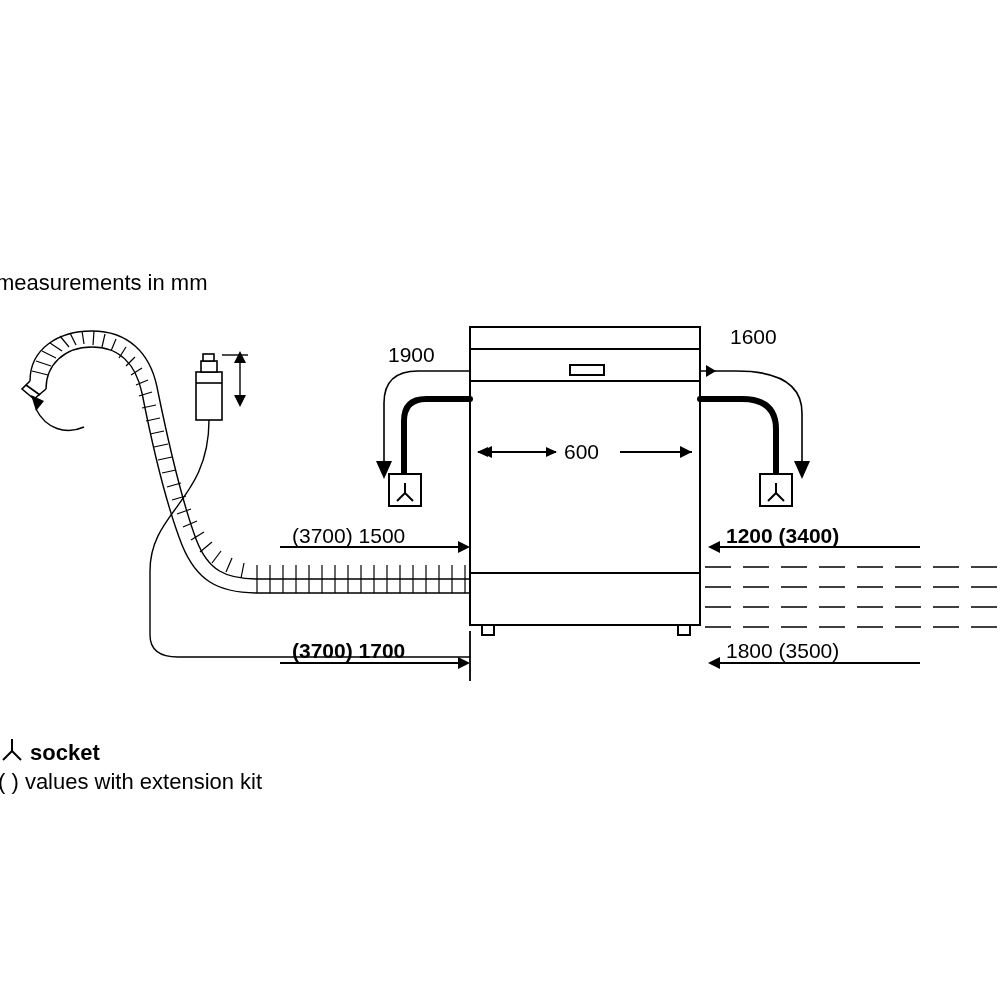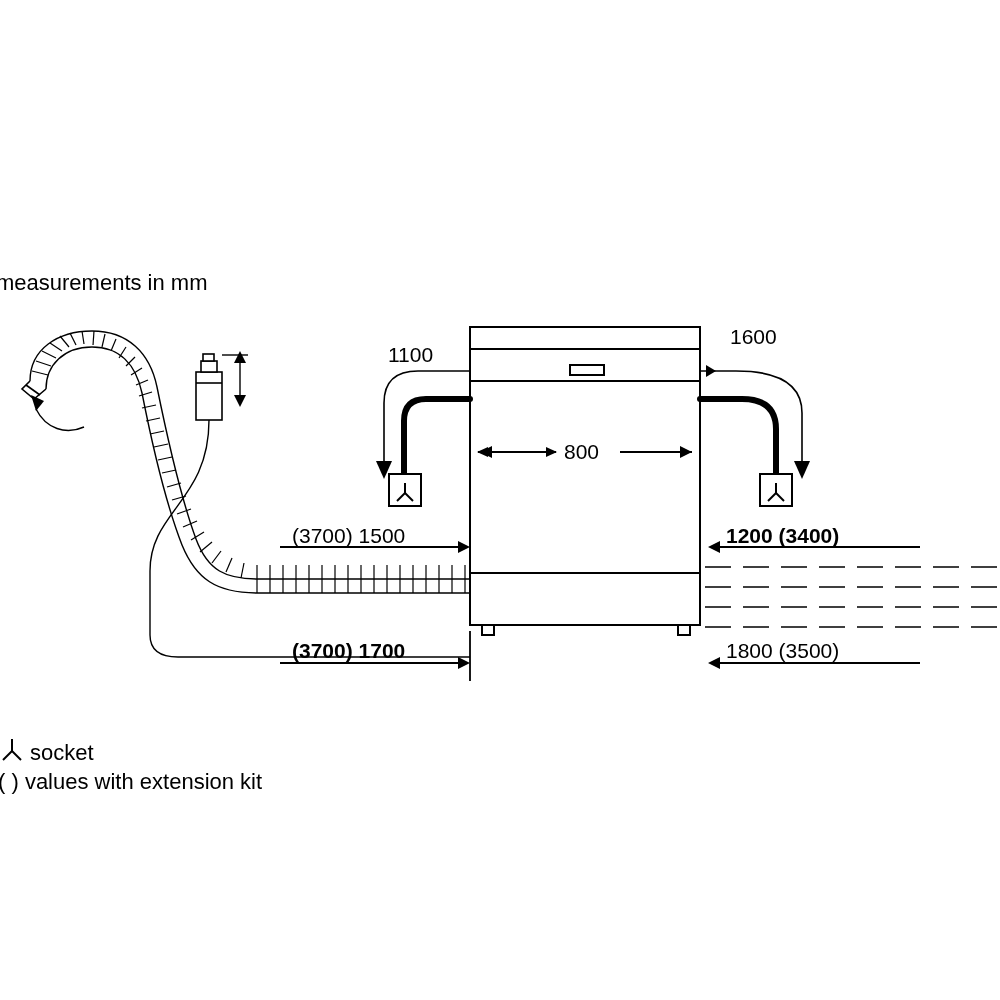--- a/index.html
+++ b/index.html
@@ -256,24 +256,24 @@
 
     <g stroke="#000" stroke-width="2" fill="none">
       <line x1="12" y1="708" x2="12" y2="720"></line>
       <line x1="12" y1="720" x2="3" y2="729"></line>
       <line x1="12" y1="720" x2="21" y2="729"></line>
     </g>
   </svg>
 
   <div class="caption" style="left:-4px; top:238px;">measurements in mm</div>
 
-  <div class="lbl" style="left:388px; top:313px;">1100</div>
+  <div class="lbl" style="left:388px; top:313px;">1900</div>
   <div class="lbl" style="left:730px; top:295px;">1600</div>
-  <div class="lbl" style="left:564px; top:410px;">800</div>
+  <div class="lbl" style="left:564px; top:410px;">600</div>
   <div class="lbl" style="left:292px; top:494px;">(3700) 1500</div>
   <div class="lbl" style="left:726px; top:494px;font-weight:bold;">1200 (3400)</div>
   <div class="lbl" style="left:292px; top:609px;font-weight:bold;">(3700) 1700</div>
   <div class="lbl" style="left:726px; top:609px;">1800 (3500)</div>
 
-  <div class="caption" style="left:30px; top:708px;">socket</div>
+  <div class="caption" style="left:30px; top:708px;font-weight:bold;">socket</div>
   <div class="caption" style="left:-2px; top:737px;">( ) values with extension kit</div>
 
 </div>
 
 </body></html>

